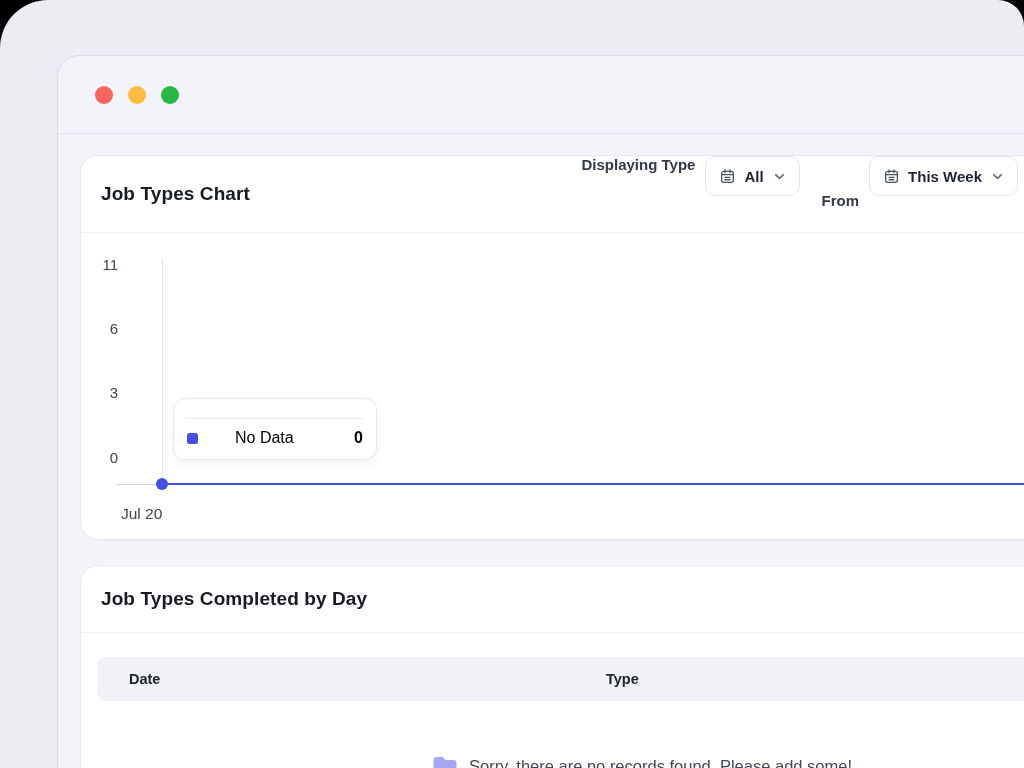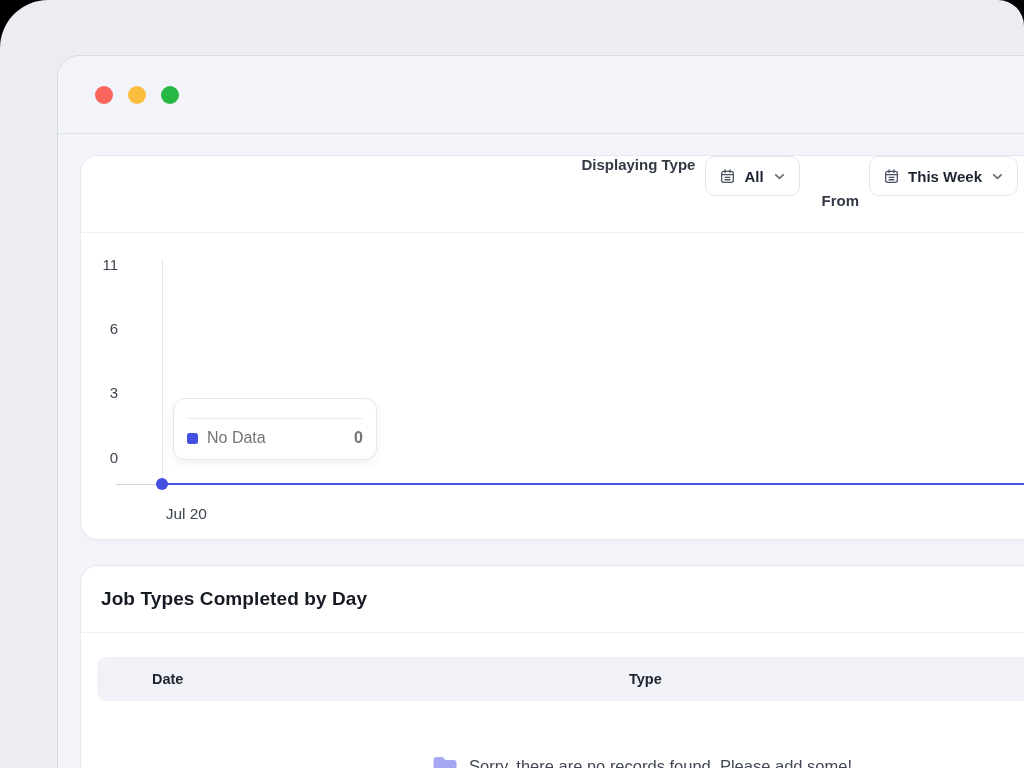--- a/index.html
+++ b/index.html
@@ -71,45 +71,45 @@
   }
   .yt-0 { top:31px; } .yt-1 { top:95px; } .yt-2 { top:159px; } .yt-3 { top:224px; }
   .vline  { position:absolute; left:81px; top:26px;  width:1px; height:226px; background:#e3e5ea; }
   .xline  { position:absolute; left:35px; right:0;   top:251px; height:1px; background:#d5d7dd; }
   .sline  { position:absolute; left:81px; right:0;   top:250px; height:2px; background:var(--accent); }
   .dpoint {
     position:absolute; left:75px; top:245px; width:12px; height:12px;
     border-radius:50%; background:var(--accent); border:none; padding:0; cursor:pointer;
   }
   .xtick {
-    position:absolute; left:40px; top:272px; width:86px; text-align:right;
+    position:absolute; left:40px; top:272px; width:86px; text-align:left;
     font-size:15.5px; color:#3d4450;
   }
 
   
   .tooltip {
     position:absolute; left:92px; top:165px; width:204px;
     background:#fff; border:1px solid #e5e7ec; border-radius:12px;
     padding:10px 13px 12px; box-sizing:border-box;
     box-shadow:0 4px 10px rgba(16,24,40,.05);
   }
   .tt-row1 { display:flex; align-items:center; justify-content:space-between;
              color:#9aa0ab; font-size:15px; }
   .tt-row1 .cal { color:var(--accent_light); display:flex; }
   .tt-div  { height:1px; background:#e8eaee; margin:9px 0 10px; }
-  .tt-row2 { display:flex; align-items:center; font-size:16px; color:#737373; }
+  .tt-row2 { display:flex; align-items:center; font-size:16px; color:#000000;gap:28px; }
   .tt-square { width:11px; height:11px; border-radius:2.5px; background:var(--accent); margin-right:9px; }
   .tt-value  { margin-left:auto; font-weight:700; }
 
   
   .table-wrap { padding:24px 16px 0; }
   .thead-bar  { position:relative; height:44px; background:#f1f2f7; border-radius:9px; }
   .th-cell {
     position:absolute; top:50%; transform:translateY(-50%);
-    font-size:14.5px; font-weight:600; color:#20242e;margin-left:23px;
+    font-size:14.5px; font-weight:600; color:#20242e;
   }
   .th-date { left:32px; }
   .th-type { left:509px; }
   .empty-row {
     position:absolute; left:0; top:188px; width:100%;
     display:flex; justify-content:center; align-items:flex-start; gap:11px;
   }
   .empty-row .folder { display:flex; margin-top:1px; }
   .empty-text { font-size:16.5px; color:#414755; padding-top:3px; }
 
@@ -123,20 +123,21 @@
   <div class="window">
     <div class="titlebar">
       <button class="tl-dot tl-red"></button>
       <button class="tl-dot tl-yellow"></button>
       <button class="tl-dot tl-green"></button>
     </div>
   </div>
 
   <div class="card card-chart">
     <div class="card-head">
+      <div class="card-title">Job Types Chart</div>
       <div class="controls">
         <span class="ctrl-label">Displaying Type</span>
         <button class="select-btn">
           <span class="cal">
             <svg width="17" height="17" viewBox="0 0 24 24" fill="none" stroke="currentColor" stroke-width="1.8" stroke-linecap="round">
               <rect x="3.75" y="4.75" width="16.5" height="15.5" rx="3"></rect>
               <path d="M8.5 2.5v4M15.5 2.5v4M3.75 9.25h16.5M8.5 13.2h7M8.5 16.6h7"></path>
             </svg>
           </span>
           <span>All</span>

